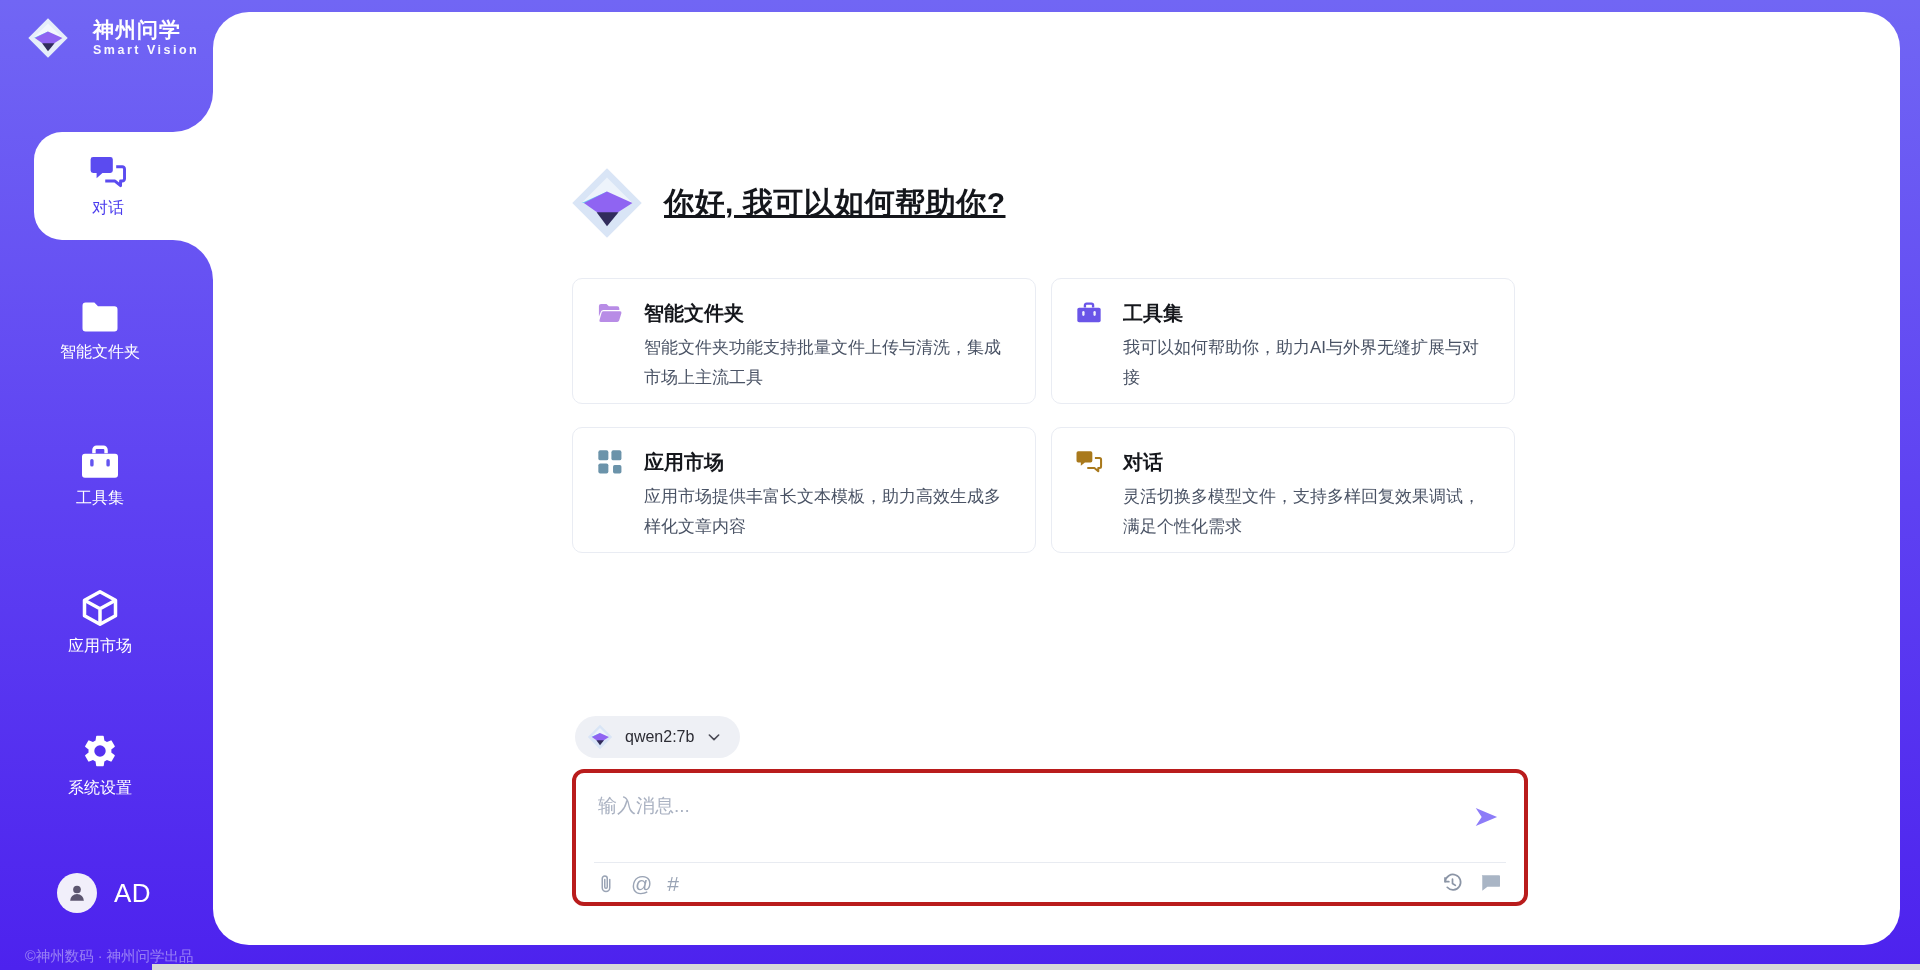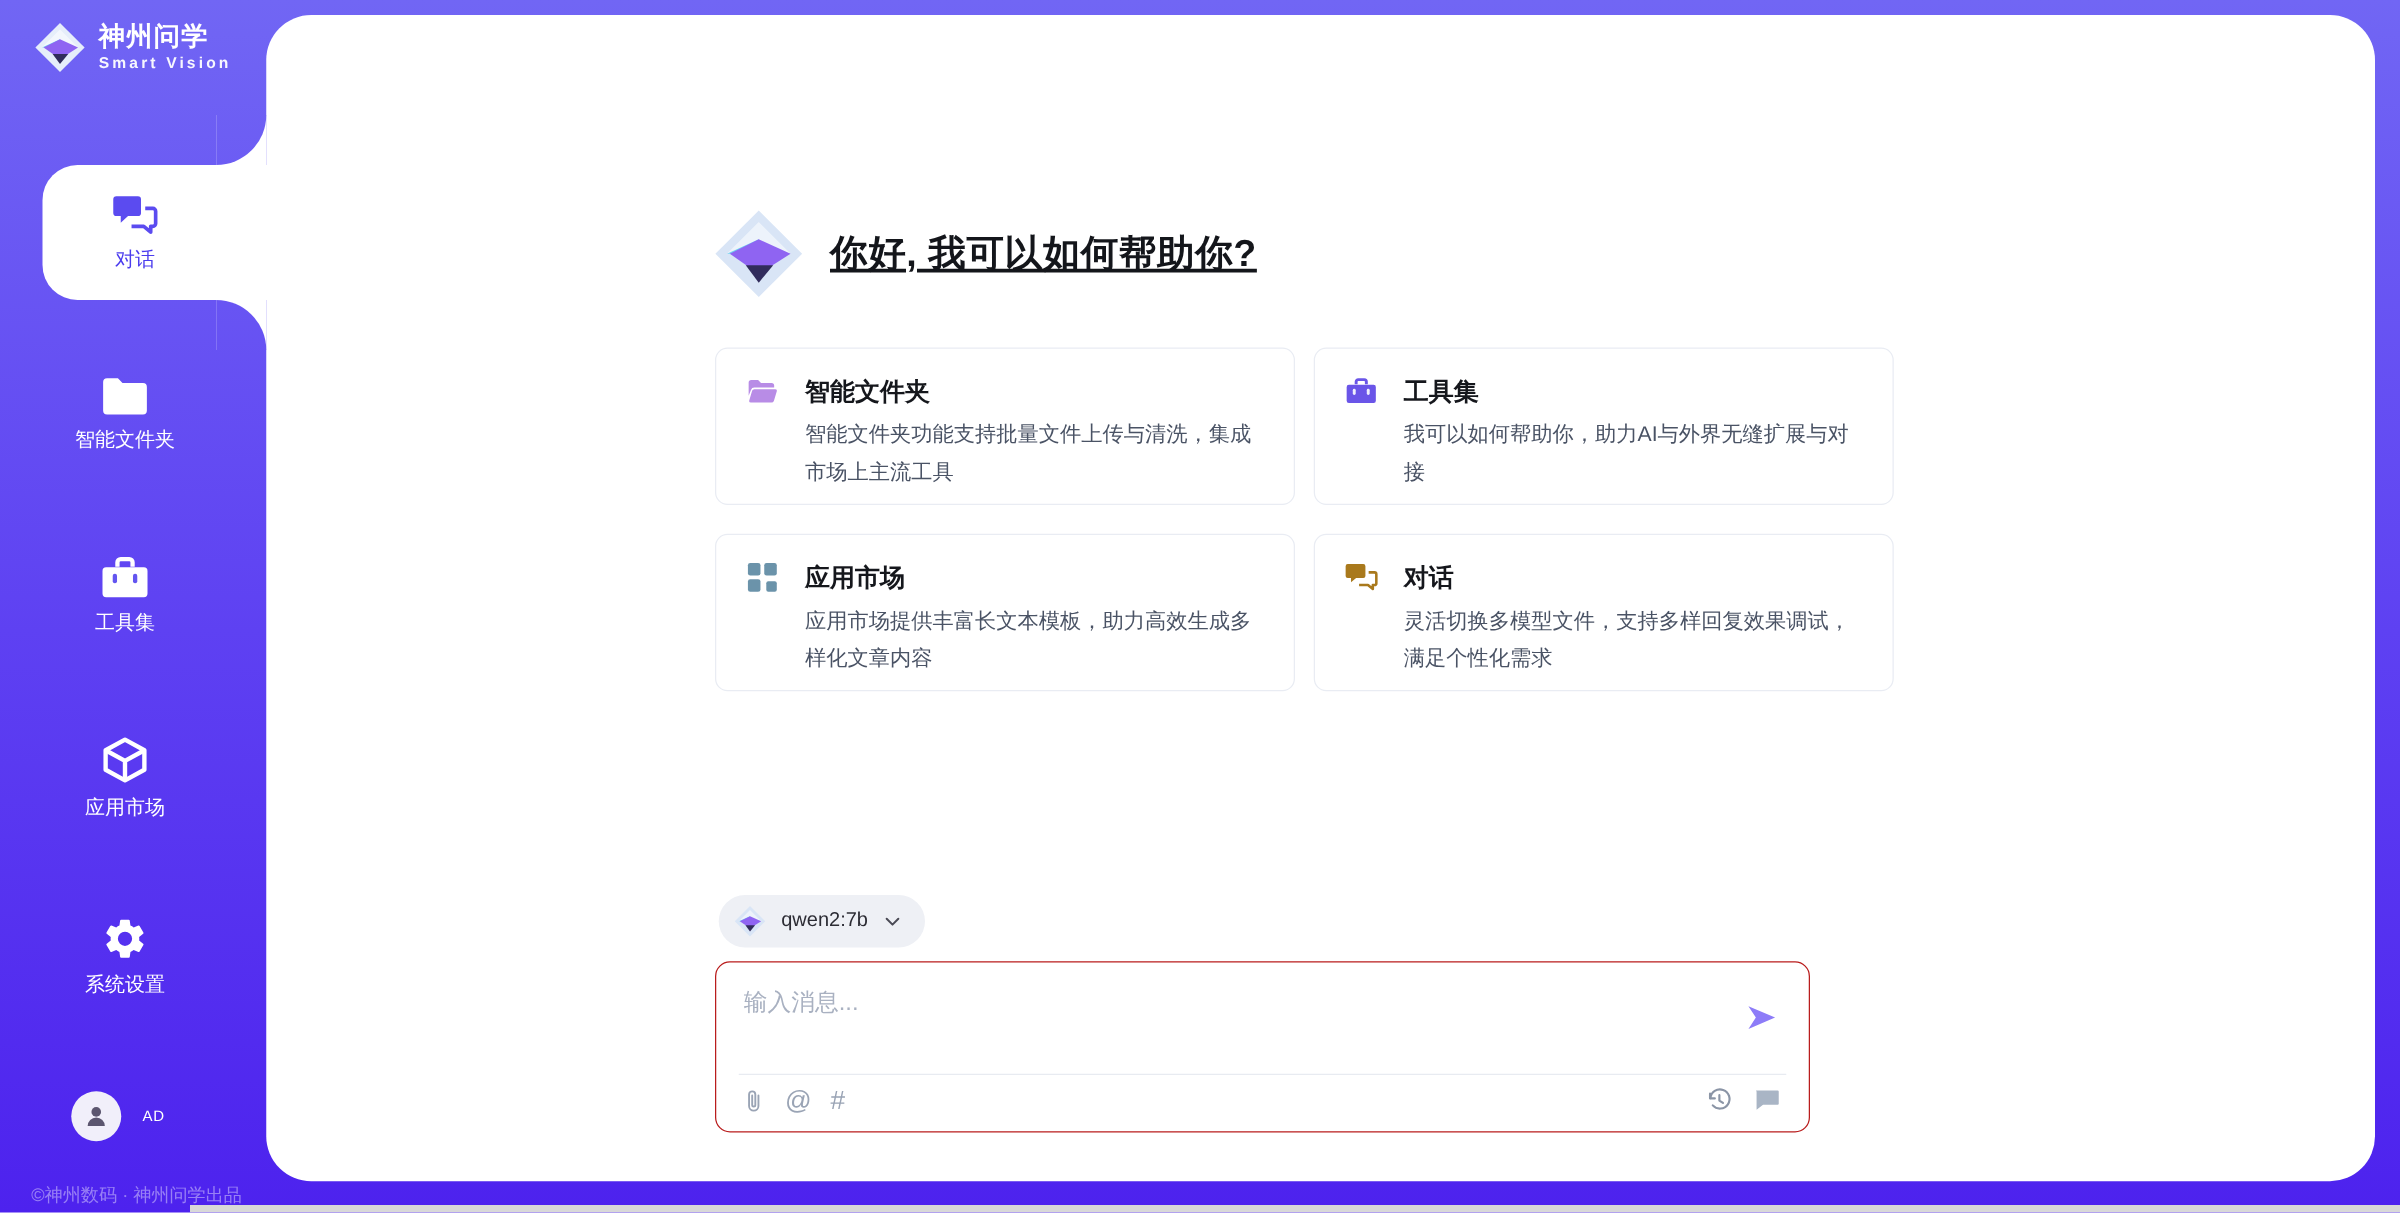--- a/index.html
+++ b/index.html
@@ -15,44 +15,44 @@
   .tab-active{position:absolute;left:34px;top:132px;width:182px;height:108px;background:#fff;border-radius:28px 0 0 28px;
     display:flex;flex-direction:column;align-items:center;justify-content:center;gap:7px;padding-right:34px;box-sizing:border-box;cursor:pointer;}
   .curve{position:absolute;left:173px;width:40px;height:40px;background:#fff;}
   .curve.top{top:92px;} .curve.bottom{top:240px;}
   .curve i{display:block;width:100%;height:100%;
     background-image:linear-gradient(180deg,#7166f4 0%,#5e41f2 52%,#4d22ee 100%);
     background-size:1920px 970px;}
   .curve.top i{border-bottom-right-radius:40px;background-position:-173px -92px;}
   .curve.bottom i{border-top-right-radius:40px;background-position:-173px -240px;}
   
-  .brand{position:absolute;left:27px;top:17px;display:flex;align-items:center;gap:10px;color:#fff;}
+  .brand{position:absolute;left:27px;top:17px;display:flex;align-items:center;gap:24px;color:#fff;}
   .brand-text .name{font-size:21px;font-weight:bold;letter-spacing:1px;line-height:24px;}
   .brand-text .sub{font-size:12.5px;letter-spacing:2.5px;line-height:16px;font-weight:bold;opacity:.95;}
   .nav-item{position:absolute;left:0;width:200px;display:flex;flex-direction:column;align-items:center;gap:8px;color:#fff;cursor:pointer;}
   .nav-item .lbl{font-size:16px;}
   .tab-active .lbl{font-size:16px;color:#4b3cee;}
   .nav-2{top:300px;} .nav-3{top:444px;} .nav-4{top:588px;} .nav-5{top:732px;}
   .user-row{position:absolute;left:57px;top:873px;display:flex;align-items:center;gap:17px;cursor:pointer;}
   .avatar{width:40px;height:40px;border-radius:50%;background:#f1effa;display:flex;align-items:center;justify-content:center;}
-  .user-name{color:#fff;font-size:12px;letter-spacing:.5px;}
+  .user-name{color:#fff;font-size:26px;letter-spacing:.5px;}
   .copyright{position:absolute;left:25px;top:929px;font-size:14.5px;color:rgba(255,255,255,.42);white-space:nowrap;margin-top:18px;}
   .bottom-strip{position:absolute;left:152px;right:0;bottom:0;height:6px;background:#d8d8d8;}
   
   .greeting{position:absolute;left:357px;top:154px;display:flex;align-items:center;gap:20px;}
   .greeting h1{margin:0;font-size:30px;font-weight:bold;color:#14161b;letter-spacing:.5px;text-decoration:underline;}
   .cards{position:absolute;left:359px;top:266px;display:grid;grid-template-columns:464px 464px;gap:23px 15px;}
   .card{box-sizing:border-box;height:126px;background:#fff;border:1px solid #e9ecf3;border-radius:10px;padding:20px 24px 0 23px;cursor:pointer;}
   .card-head{display:flex;align-items:center;gap:20px;}
   .card-head .ttl{font-size:20px;font-weight:bold;color:#15171c;}
   .card-desc{margin:6px 0 0 48px;font-size:17px;line-height:30px;color:#4a5365;}
   .model-pill{position:absolute;left:362px;top:704px;height:42px;padding:0 18px 0 12px;background:#eef0f5;border-radius:21px;
     display:inline-flex;align-items:center;gap:12px;cursor:pointer;}
   .model-pill .mname{font-size:16px;color:#2c2c34;}
-  .composer{position:absolute;left:359px;top:757px;width:876px;height:137px;box-sizing:border-box;background:#fff;border:1px solid #b91c1c;border-radius:12px;}
+  .composer{position:absolute;left:359px;top:757px;width:956px;height:137px;box-sizing:border-box;background:#fff;border:4px solid #b91c1c;border-radius:12px;}
   .composer input{position:absolute;left:20px;top:14px;width:840px;height:36px;border:none;outline:none;font-size:19px;color:#333;background:transparent;font-family:inherit;}
   .composer input::placeholder{color:#a9b1c1;}
   .send-btn{position:absolute;right:24px;top:30px;width:28px;height:28px;cursor:pointer;}
   .composer-divider{position:absolute;left:18px;right:18px;top:89px;height:1px;background:#e8ebf1;}
   .tools-left{position:absolute;left:20px;top:98px;display:flex;align-items:center;gap:15px;color:#9aa4b5;}
   .tools-right{position:absolute;right:22px;top:98px;display:flex;align-items:center;gap:15px;color:#9aa4b5;}
   .glyph{font-size:21px;line-height:26px;color:#9aa4b5;cursor:pointer;}
   .tool-ic{cursor:pointer;display:block;}
   svg{display:block;}
 </style>

